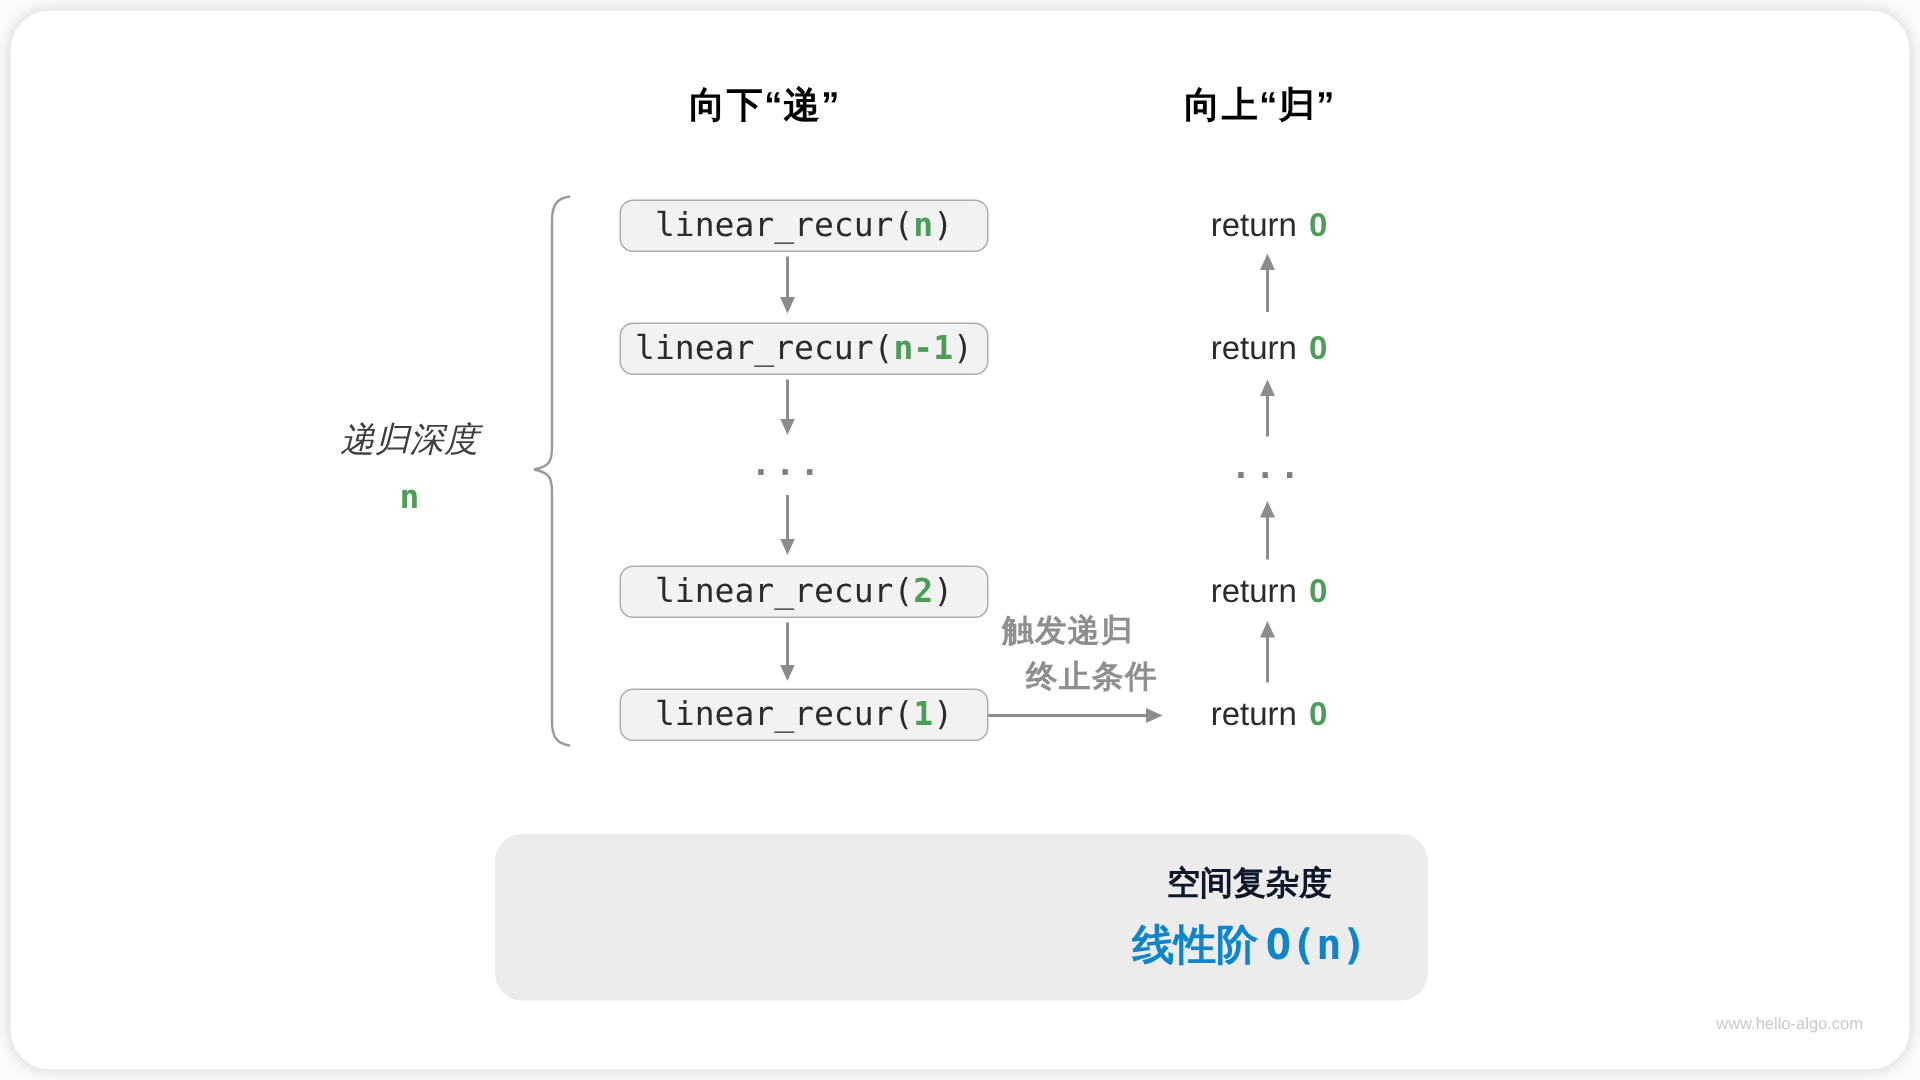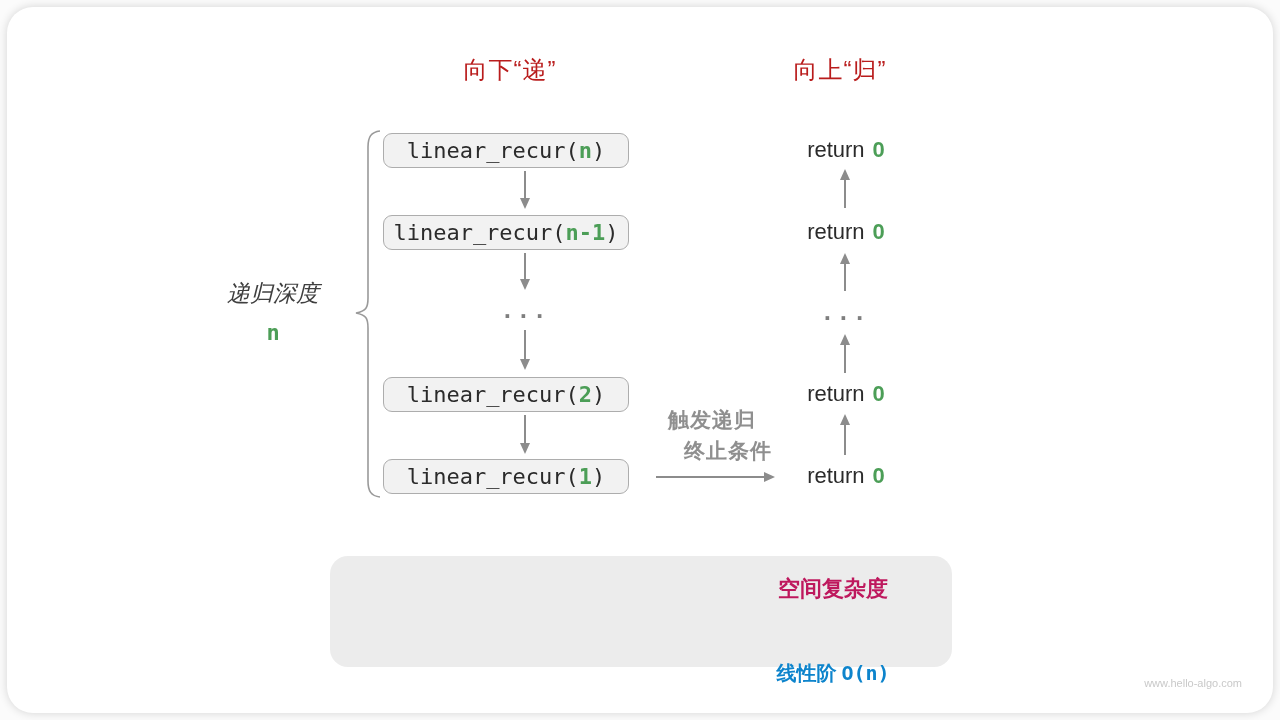--- a/index.html
+++ b/index.html
@@ -2,39 +2,39 @@
 <html style="--green: #4c9e57; --blue: #0d84cc;"><head>
 <meta charset="utf-8">
 <style>
   :root { --green:#4c9e57; --blue:#0d84cc; }
   * { margin:0; padding:0; box-sizing:border-box; }
   html,body { width:1280px; height:720px; background:#fbfbfb; font-family:"Liberation Sans", sans-serif; overflow:hidden; }
   .stage { position:absolute; left:0; top:0; width:1280px; height:720px; }
   .card { position:absolute; left:7px; top:7px; width:1266px; height:706px;
           background:#ffffff; border-radius:26px; box-shadow:0 0 10px rgba(0,0,0,0.16); }
   .abs { position:absolute; transform:translate(-50%,-50%); white-space:nowrap; }
-  .hdr { font-size:24px; font-weight:normal; color:#b91c1c; letter-spacing:1px; }
+  .hdr { font-size:24px; font-weight:bold; color:#000000; letter-spacing:1px; }
   .mono { font-family:"DejaVu Sans Mono", monospace; }
-  .callbox { position:absolute; width:246px; height:35px; left:383px; background:#f2f2f2;
+  .callbox { position:absolute; width:246px; height:35px; left:413px; background:#f2f2f2;
              border:1.5px solid #adadad; border-radius:9px; display:flex; align-items:center;
              justify-content:center; font-family:"DejaVu Sans Mono", monospace; font-size:22px; color:#2b2b2b; }
   .green { color:var(--green); font-weight:bold; }
   .blue  { color:var(--blue); }
   .ret { font-family:Liberation Sans, sans-serif; font-size:22px; color:#2b2b2b; }
   .ret .green { font-weight:600; }
   .dots { font-family:"DejaVu Sans Mono", monospace; font-size:22px; font-weight:bold; color:#7f7f7f; letter-spacing:3px; }
   .depth-label { font-size:23px; color:#3f3f3f;font-style:italic; }
   .depth-n { font-family:"DejaVu Sans Mono", monospace; font-size:22px; font-weight:bold; }
   .trigger { font-size:21px; font-weight:bold; color:#8f8f8f; letter-spacing:1px; }
   .summary-box { position:absolute; left:330px; top:556px; width:622px; height:111px;
                  background:#ececec; border-radius:18px; }
   .sum-text { font-size:22px; color:#3a3a3a; }
   .sum-text .mono { font-size:21px; }
-  .sum-title { font-size:22px; font-weight:bold; color:#be185d; }
-  .sum-result { font-size:20px; font-weight:bold;margin-top:43px; }
+  .sum-title { font-size:22px; font-weight:bold; color:#0f172a; }
+  .sum-result { font-size:28px; font-weight:bold; }
   .sum-result .mono { font-weight:bold; }
   .watermark { position:absolute; right:38px; top:677px; font-family:Liberation Sans, sans-serif;
                font-size:11px; color:#c9c9c9; }
   .spc-l { margin-left:8px; } .spc-s { margin-left:5px; } .spc-r { margin-right:5px; }
   svg.overlay { position:absolute; left:0; top:0; width:1280px; height:720px; pointer-events:none; }
 </style>
 </head>
 <body>
 
 <div class="stage">

